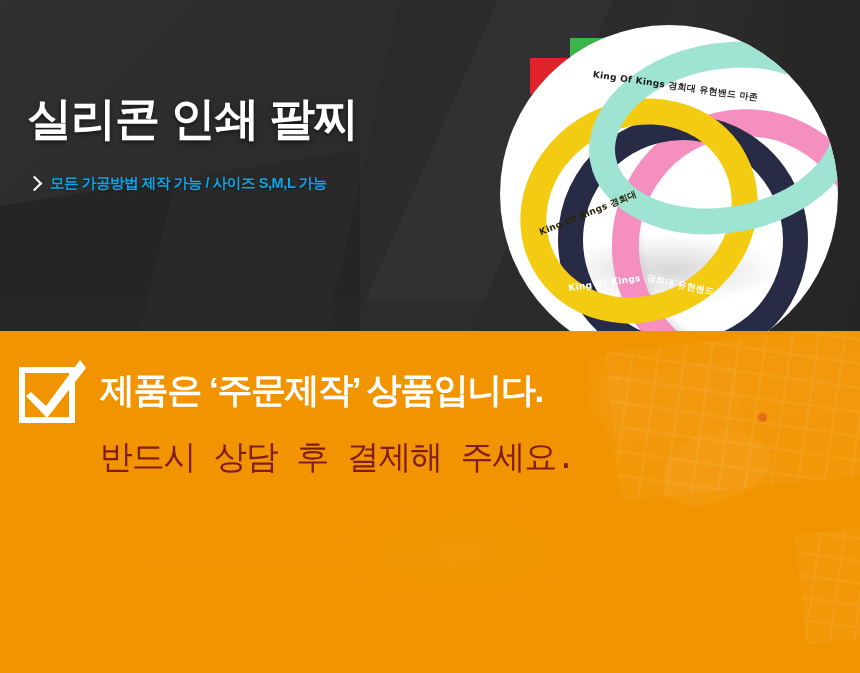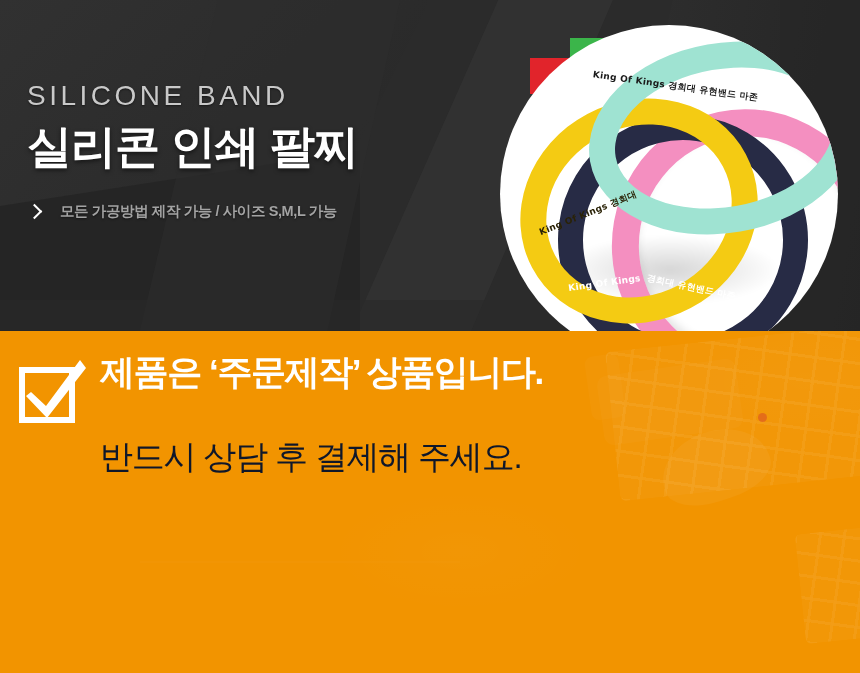--- a/index.html
+++ b/index.html
@@ -104,22 +104,22 @@
     text-shadow:0 1px 2px rgba(0,0,0,.5);
   }
   .headline{
     margin-top:12px;
     font-size:45px;font-weight:bold;color:#ffffff;letter-spacing:-1px;
     line-height:1.12;
     text-shadow:0 2px 4px rgba(0,0,0,.55);
   }
   .subline{
     margin-top:30px;
-    display:flex;align-items:center;gap:20px;
-    color:#a3a3a3;font-size:14.5px;font-weight:bold;letter-spacing:-.4px;
+    display:flex;align-items:center;gap:10px;
+    color:#0ea5e9;font-size:14.5px;font-weight:bold;letter-spacing:-.4px;
     text-shadow:0 1px 2px rgba(0,0,0,.5);
   }
   .chev{
     display:inline-block;width:9px;height:9px;
     border-right:2.5px solid #ffffff;border-top:2.5px solid #ffffff;
     transform:rotate(45deg);margin-left:2px;
   }
 
   
   .notice{
@@ -174,28 +174,29 @@
   }
   .g-arc{
     left:690px;top:-10px;width:230px;height:120px;
     background:radial-gradient(ellipse at center,rgba(255,255,255,.18) 0%,rgba(255,255,255,0) 70%);
   }
 
   .check-icon{
     position:absolute;left:18px;top:356px;width:68px;height:70px;
   }
   .notice-l1{
-    position:absolute;left:100px;top:349px;
+    position:absolute;left:100px;top:367px;
     font-size:35px;font-weight:bold;color:#ffffff;letter-spacing:-1.4px;
     white-space:nowrap;
   }
   .notice-l2{
     position:absolute;left:100px;top:435px;
-    font-size:33px;font-weight:normal;color:#0f172a;letter-spacing:-1.2px;
+    font-size:33px;font-weight:normal;color:#7f1d1d;letter-spacing:-1.2px;
     white-space:nowrap;
+    font-family:Liberation Mono, monospace;
   }
 </style>
 </head>
 <body>
 
 <div class="page">
 
   <div class="hero">
     <div class="facet f1"></div>
     <div class="facet f2"></div>
@@ -222,21 +223,20 @@
 
           <div class="band-text bt-mint">King Of Kings  경희대 유현밴드 마존</div>
           <div class="band-text bt-yellow">King Of Kings  경희대</div>
           <div class="band-text bt-navy">King Of Kings</div>
           <div class="band-text bt-pink">경희대 유현밴드 마존</div>
         </div>
       </div>
     </div>
 
     <div class="hero-copy">
-      <div class="eyebrow">SILICONE BAND</div>
       <div class="headline">실리콘 인쇄 팔찌</div>
       <div class="subline">
         <span class="chev"></span>
         <span>모든 가공방법 제작 가능 / 사이즈 S,M,L 가능</span>
       </div>
     </div>
   </div>
 
   <div class="notice">
     <div class="ghost g-arc"></div>

